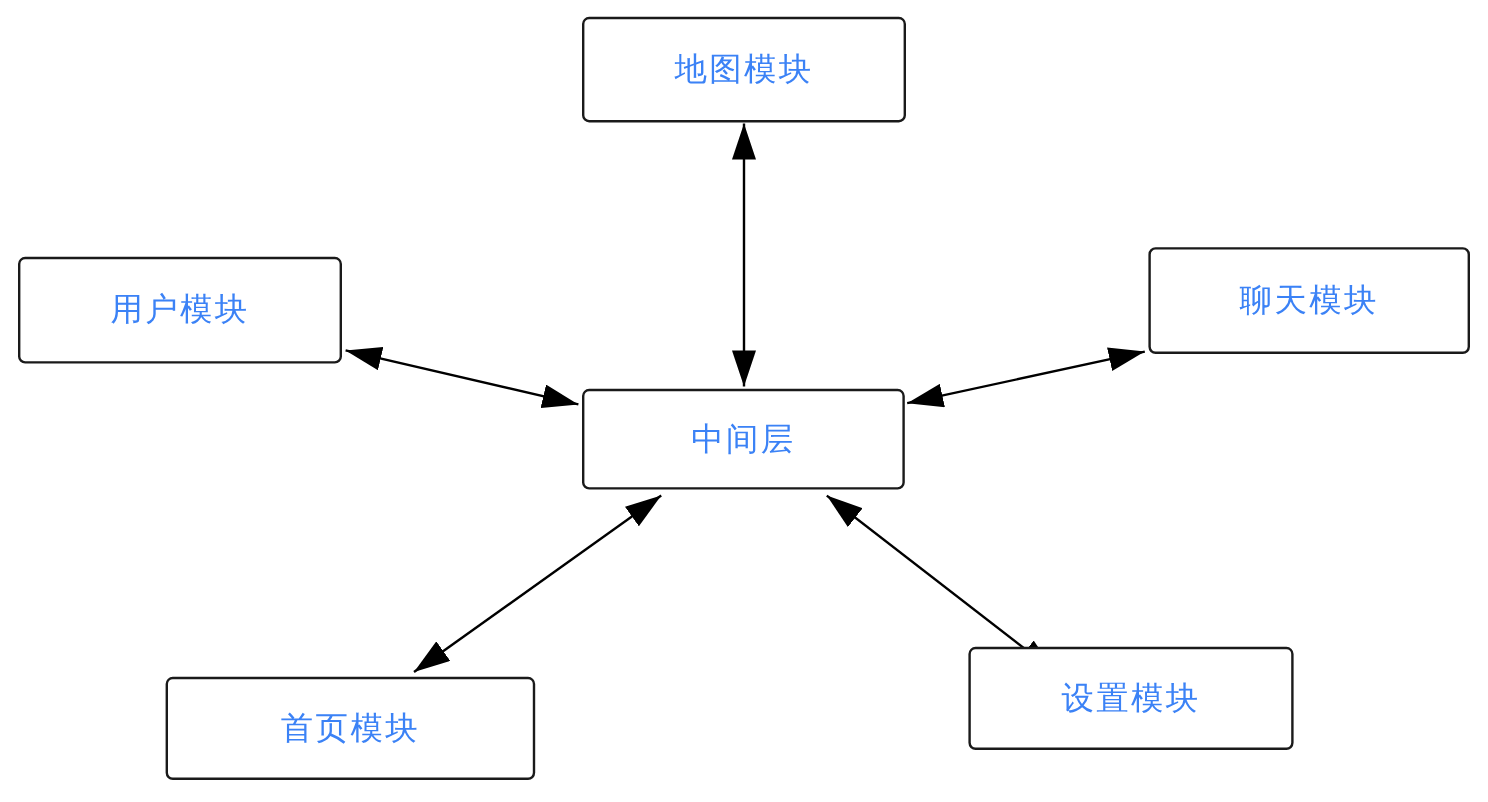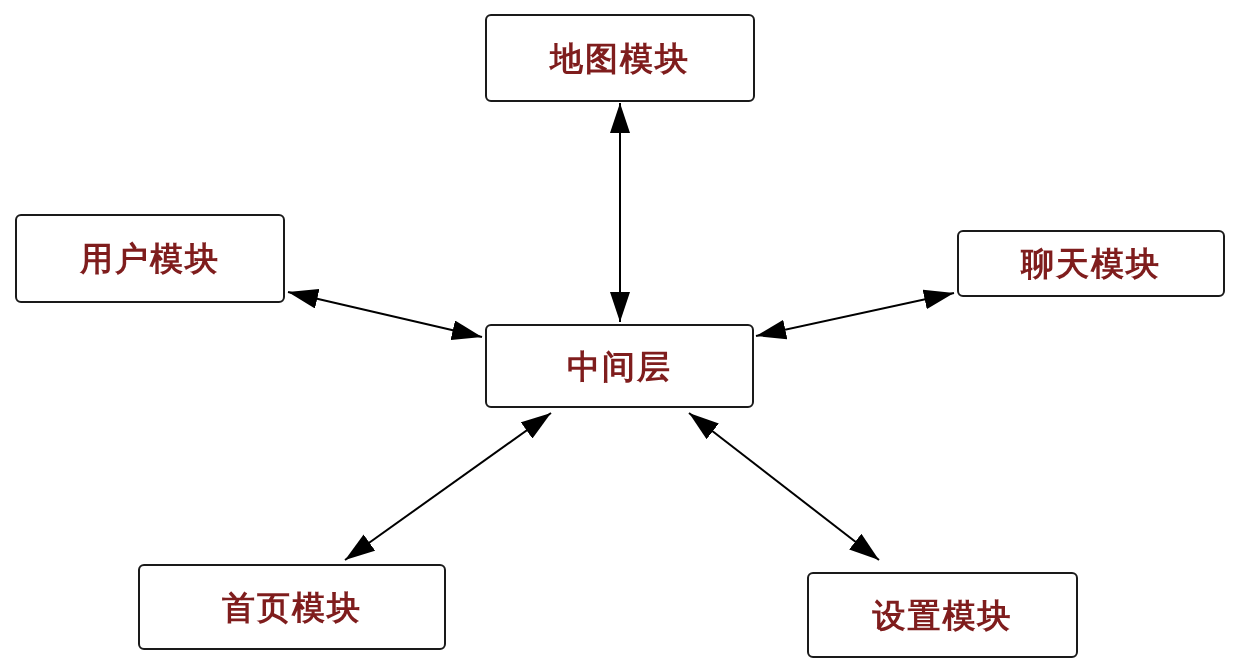--- a/index.html
+++ b/index.html
@@ -31,34 +31,34 @@
     position: absolute;
     box-sizing: border-box;
     background: #ffffff;
     border: 2.5px solid #1a1a1a;
     border-radius: 6px;
     display: flex;
     align-items: center;
     justify-content: center;
   }
   .node-label {
-    font-size: 33px;
-    font-weight: 700;
-    color: #7f1d1d;
+    font-size: 27px;
+    font-weight: 400;
+    color: #3b82f6;
     letter-spacing: 2px;
     white-space: nowrap;
     line-height: 1;
   }
   
   .node-map      { left: 485px; top: 14px;  width: 270px; height: 88px; }
   .node-user     { left: 15px;  top: 214px; width: 270px; height: 89px; }
-  .node-chat     { left: 957px; top: 230px; width: 268px; height: 67px; }
+  .node-chat     { left: 957px; top: 206px; width: 268px; height: 89px; }
   .node-middle   { left: 485px; top: 324px; width: 269px; height: 84px; }
   .node-home     { left: 138px; top: 564px; width: 308px; height: 86px; }
-  .node-settings { left: 807px; top: 572px; width: 271px; height: 86px; justify-content: center; }
+  .node-settings { left: 807px; top: 539px; width: 271px; height: 86px; justify-content: center; }
 </style>
 </head>
 <body>
 
 <div class="stage">
 
   <svg class="arrow-layer" width="1240" height="668" viewBox="0 0 1240 668" xmlns="http://www.w3.org/2000/svg">
     <defs>
       <marker id="arrowhead" viewBox="0 0 30 20" refX="30" refY="10" markerWidth="30" markerHeight="20" markerUnits="userSpaceOnUse" orient="auto-start-reverse">
         <path d="M0,0 L30,10 L0,20 Z" fill="#000000"></path>

